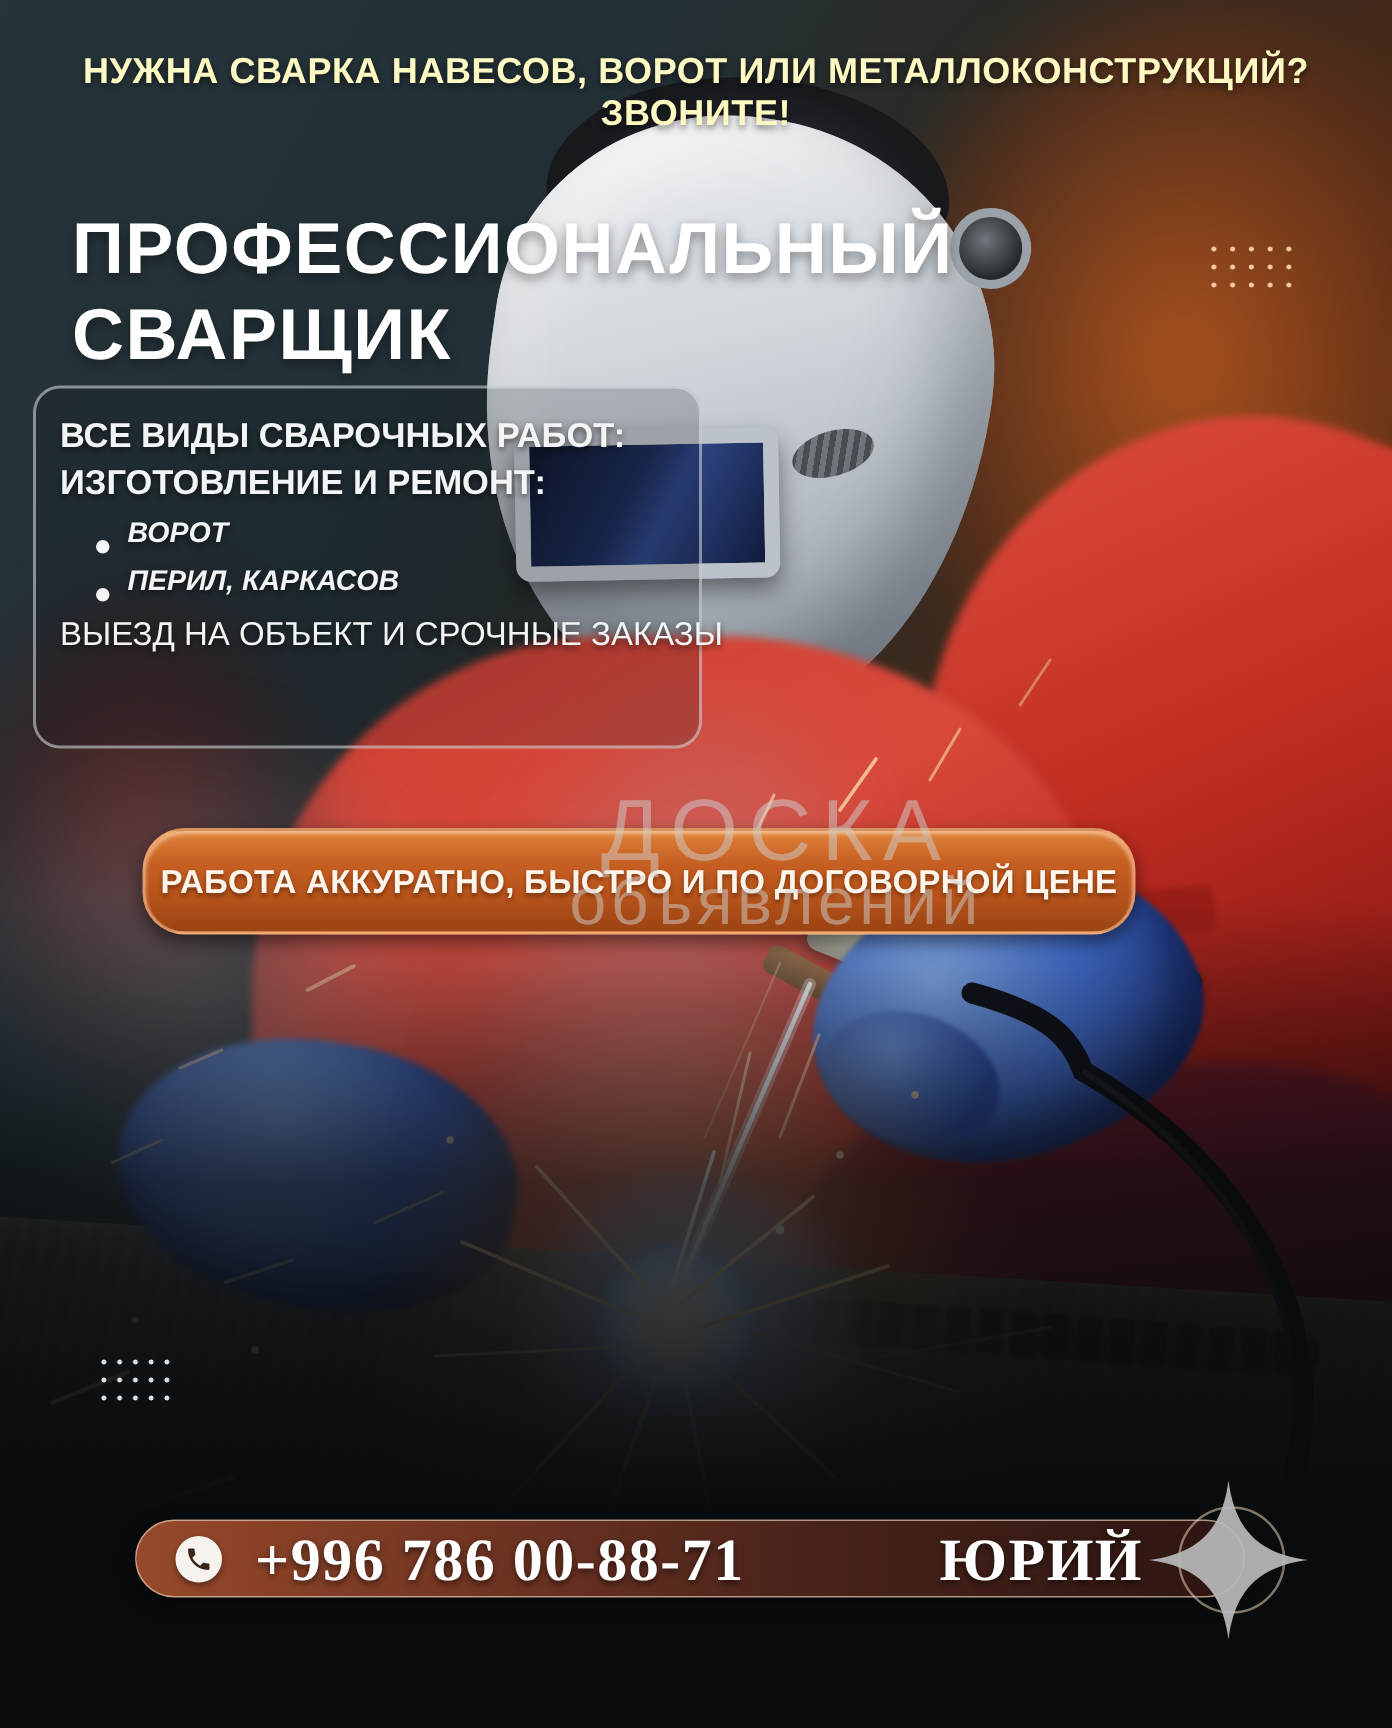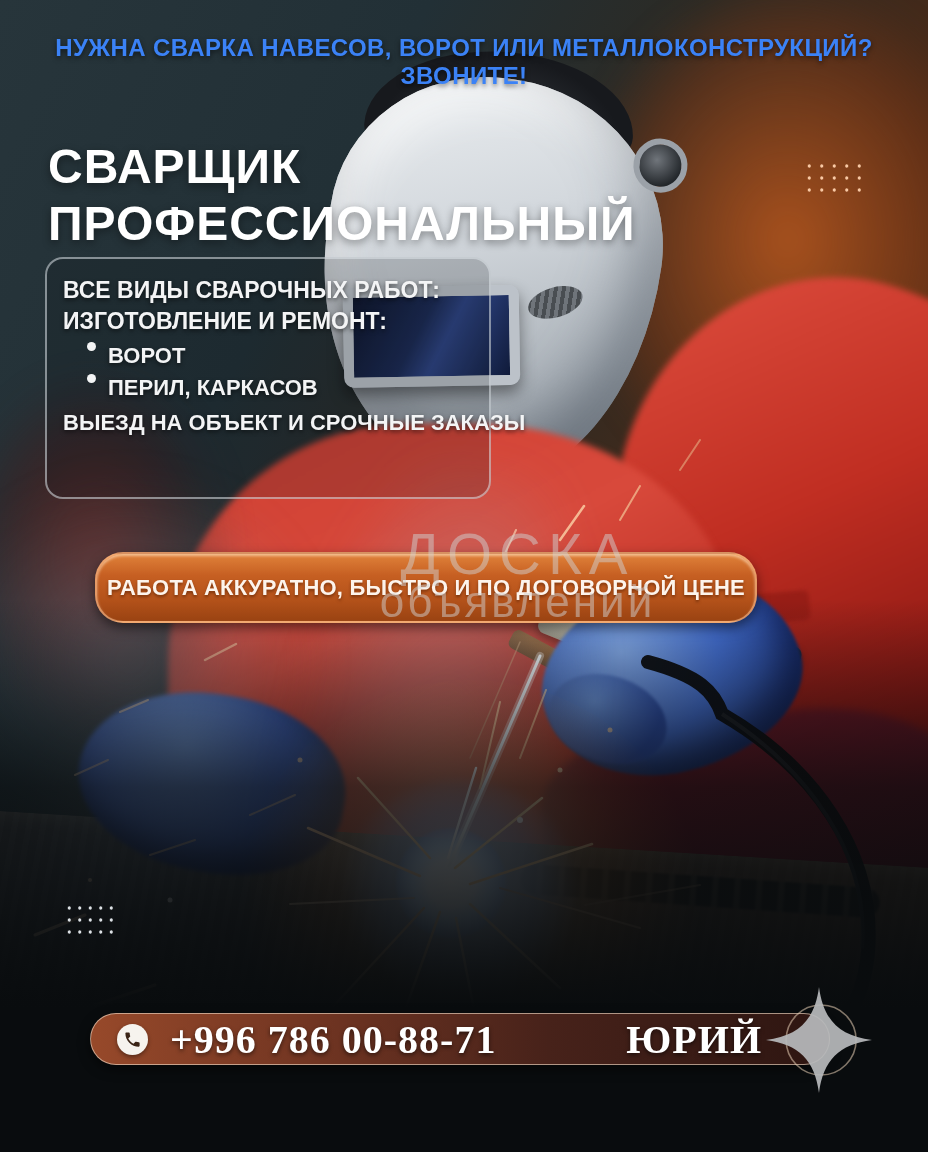--- a/index.html
+++ b/index.html
@@ -92,33 +92,33 @@
     background:radial-gradient(circle, rgba(255,205,140,.5) 0%, rgba(255,150,60,.22) 46%, transparent 72%); }
   .arc-blue { left:340px; top:780px; width:240px; height:220px; border-radius:50%; filter:blur(4px);
     background:radial-gradient(circle, rgba(205,228,255,.9) 0%, rgba(150,190,255,.45) 48%, transparent 74%); }
   .arc-core { left:396px; top:828px; width:110px; height:110px; border-radius:50%; filter:blur(1px);
     background:radial-gradient(circle,#ffffff 0%,#f2f8ff 30%,rgba(205,228,255,.95) 48%,rgba(150,190,255,.35) 68%,transparent 78%); }
 
   .spark-svg { left:0; top:0; width:928px; height:1152px; }
 
   
   .top-banner { left:0; right:0; top:34px; text-align:center; z-index:22;
-    font-size:24px; font-weight:600; letter-spacing:.4px; color:#3b82f6;
+    font-size:24px; font-weight:600; letter-spacing:.4px; color:#fef9c3;
     text-shadow:0 2px 5px rgba(0,0,0,.55); }
   .title { left:48px; top:138px; z-index:22; color:#ffffff; font-weight:800;
     font-size:48px; line-height:57px; letter-spacing:1px; text-shadow:0 3px 8px rgba(0,0,0,.4); }
 
   .services-box { left:22px; top:257px; width:446px; height:242px; z-index:22;
     border:2px solid rgba(222,228,233,.55); border-radius:18px;
     background:rgba(10,16,20,.18); padding:16px 14px 0 16px;
-    color:#f3f4f5; text-shadow:0 2px 4px rgba(0,0,0,.55);margin-left:23px; }
+    color:#f3f4f5; text-shadow:0 2px 4px rgba(0,0,0,.55); }
   .svc-heading { font-size:23px; font-weight:700; line-height:31px; }
-  .svc-item { display:flex; align-items:flex-start; margin:5px 0 0 24px; font-size:22px; font-weight:700; line-height:27px; }
+  .svc-item { display:flex; align-items:flex-end; margin:5px 0 0 24px; font-size:19px; font-weight:700; line-height:27px;font-style:italic; }
   .bullet { width:9px; height:9px; border-radius:50%; background:#f3f4f5; margin-right:12px; flex:0 0 auto; }
-  .svc-footer { margin-top:8px; font-size:22px; font-weight:700; line-height:28px; white-space:nowrap; }
+  .svc-footer { margin-top:8px; font-size:22px; font-weight:400; line-height:28px; white-space:nowrap; }
 
   .ribbon { left:95px; top:552px; width:662px; height:71px; z-index:24;
     border-radius:28px; display:flex; align-items:center; justify-content:center;
     background:linear-gradient(180deg,#e0823a 0%,#c65f22 32%,#b4521a 68%,#9a4312 100%);
     border:2px solid rgba(255,196,150,.6);
     box-shadow:0 5px 12px rgba(0,0,0,.5), inset 0 2px 3px rgba(255,224,190,.65);
     font-size:22px; font-weight:800; letter-spacing:.2px; color:#fdf4ec;
     text-shadow:0 2px 3px rgba(88,34,4,.65); cursor:pointer; }
 
   .watermark { left:107px; right:0; top:524px; z-index:30; text-align:center;
@@ -235,22 +235,22 @@
       <circle cx="170" cy="900" r="2.5" fill="#ffffff" opacity="0.7"></circle>
       <circle cx="90" cy="880" r="2" fill="#f4d6b0" opacity="0.6"></circle>
     </g>
   </svg>
 
   <div class="abs bg-bottom"></div>
 
   <div class="abs top-banner">НУЖНА СВАРКА НАВЕСОВ, ВОРОТ ИЛИ МЕТАЛЛОКОНСТРУКЦИЙ? ЗВОНИТЕ!</div>
 
   <div class="abs title">
+    <div>ПРОФЕССИОНАЛЬНЫЙ</div>
     <div>СВАРЩИК</div>
-    <div>ПРОФЕССИОНАЛЬНЫЙ</div>
   </div>
 
   <div class="abs services-box">
     <div class="svc-heading">ВСЕ ВИДЫ СВАРОЧНЫХ РАБОТ:</div>
     <div class="svc-heading">ИЗГОТОВЛЕНИЕ И РЕМОНТ:</div>
     <div class="svc-item">
       <span class="bullet"></span>
       <span>ВОРОТ</span>
     </div>
     <div class="svc-item">

